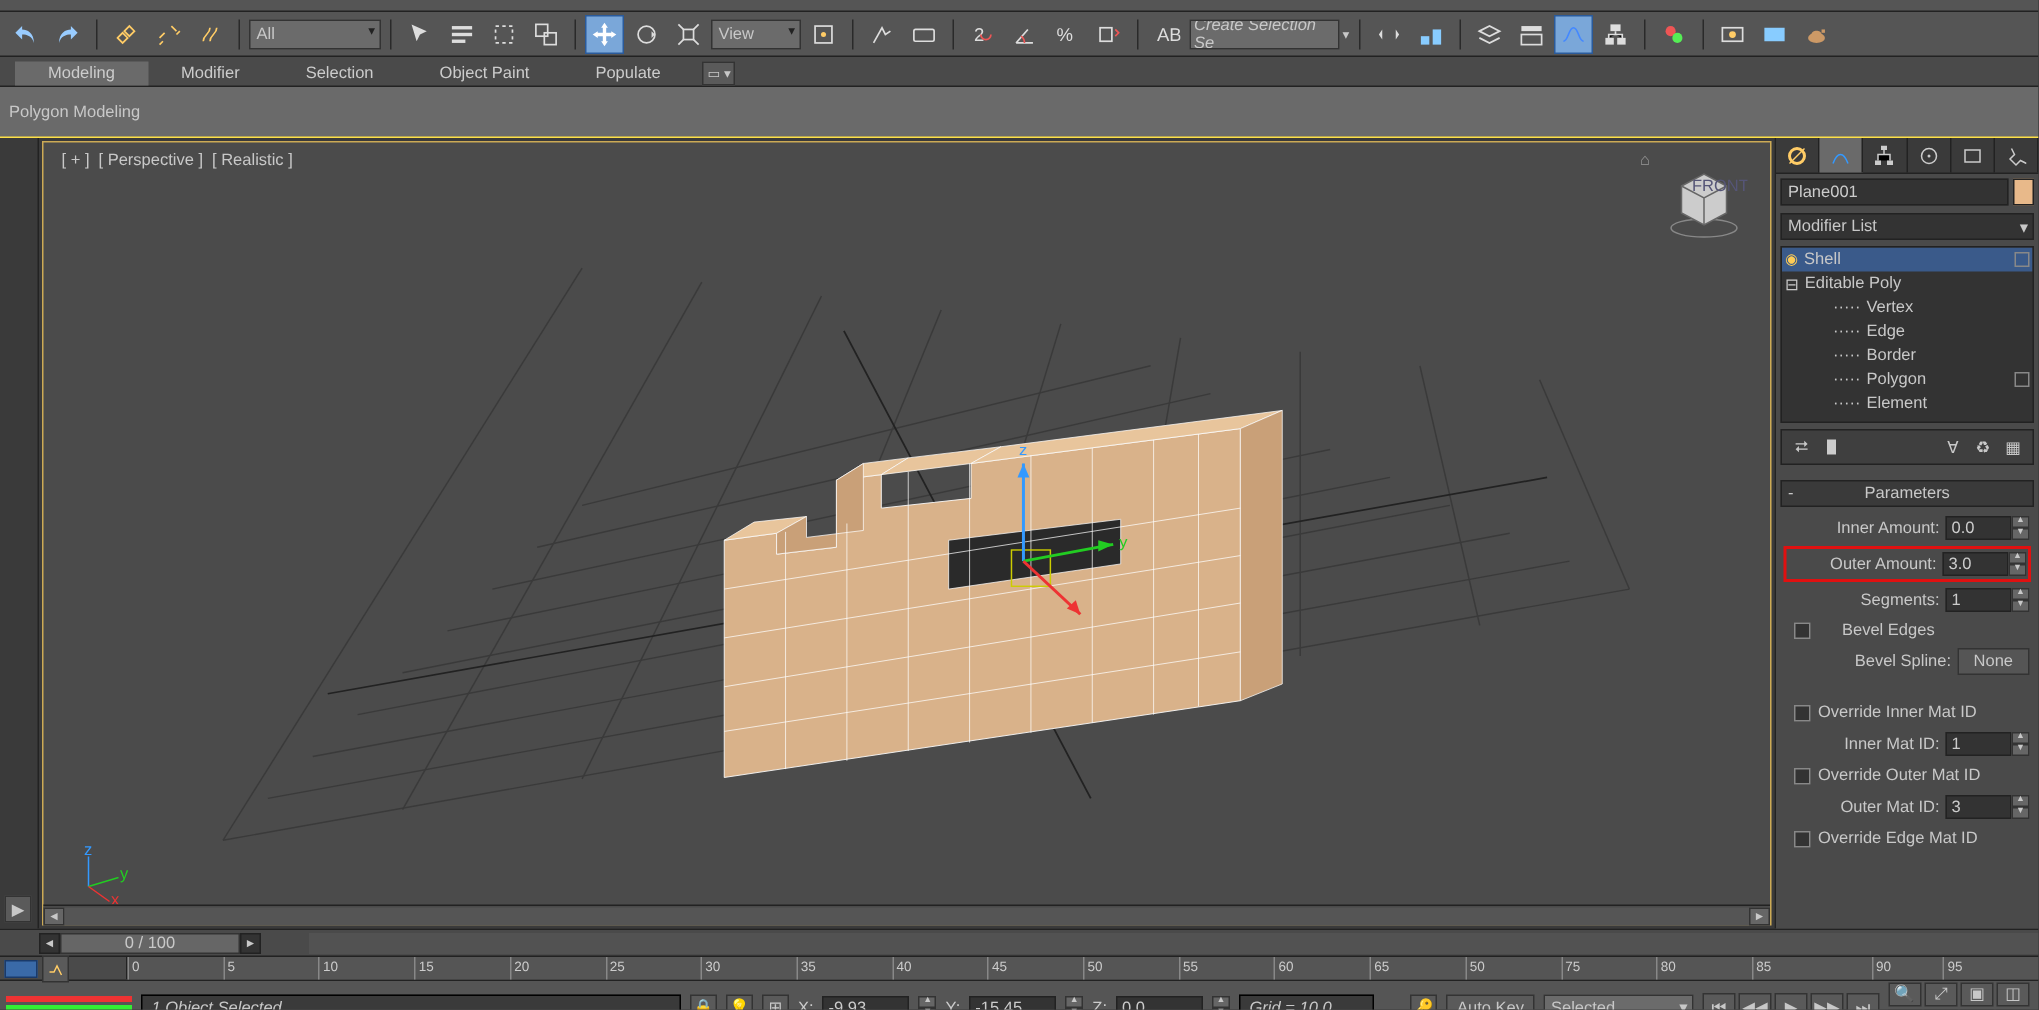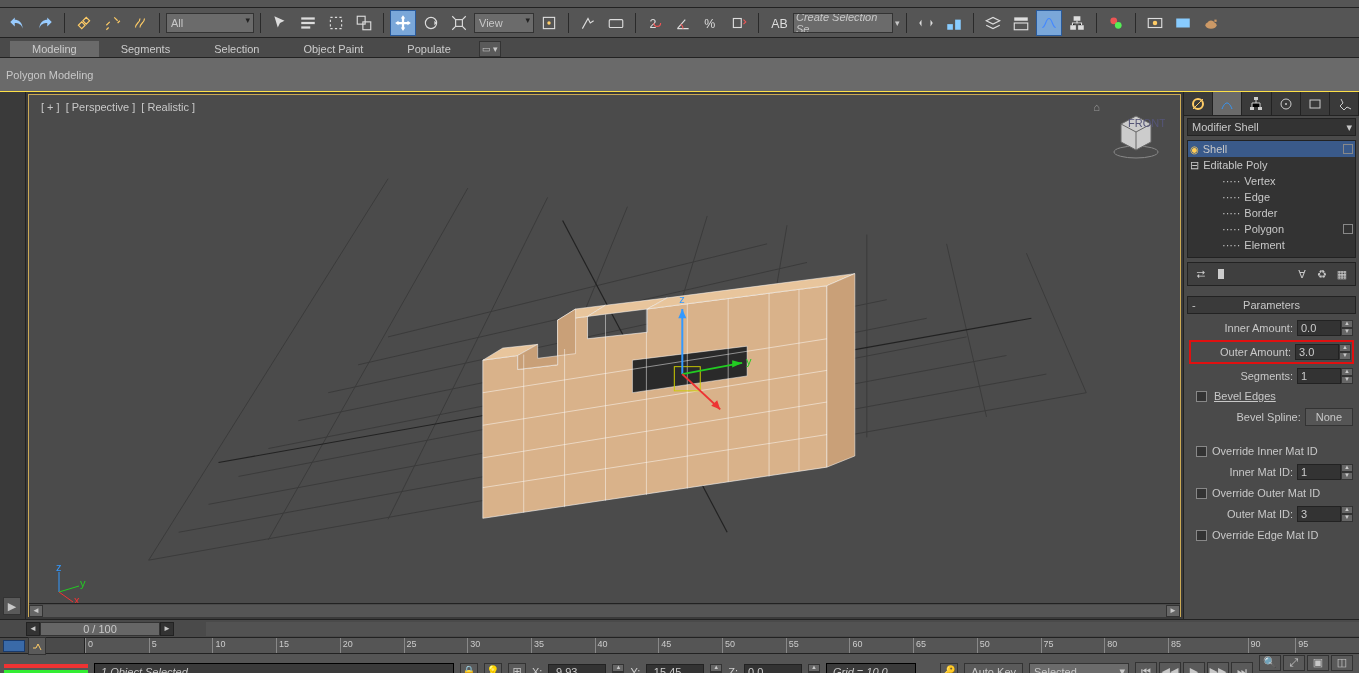--- a/index.html
+++ b/index.html
@@ -65,21 +65,21 @@
 .rollout-bar{height:18px;background:#3a3a3a;border:1px solid #222;margin:8px 3px 2px;display:flex;align-items:center;justify-content:center;position:relative;}
 .rollout-bar .minus{position:absolute;left:4px;}
 .params{padding:4px 6px;display:flex;flex-direction:column;gap:6px;}
 .param-row{display:flex;align-items:center;justify-content:flex-end;gap:4px;}
 .param-row label{flex:1;text-align:right;}
 .spinner{display:flex;}
 .spinner input{width:44px;height:16px;background:#333;border:1px solid #222;color:#ccc;padding:0 3px;}
 .spinner .sp-btns{width:12px;display:flex;flex-direction:column;}
 .spinner .sp-btns div{height:8px;background:#666;border:1px solid #333;font-size:6px;line-height:5px;text-align:center;}
 .highlight-box{border:2px solid #e01010;padding:2px 1px;margin:-2px -1px;}
-.chk-row{display:flex;align-items:center;gap:7px;padding-left:6px;text-decoration:underline;}
+.chk-row{display:flex;align-items:center;gap:21px;padding-left:6px;}
 .chk{width:11px;height:11px;border:1px solid #888;background:#333;}
 .btn-sm{height:18px;background:#555;border:1px solid #333;padding:0 10px;display:inline-flex;align-items:center;}
 
 .override-row{display:flex;align-items:center;gap:5px;padding:1px 6px;}
 
 
 .time-slider{height:18px;background:#4a4a4a;border-top:1px solid #222;display:flex;align-items:center;}
 .ts-thumb-wrap{width:180px;display:flex;align-items:center;position:relative;}
 .ts-arrow{width:14px;height:14px;background:#333;border:1px solid #222;display:flex;align-items:center;justify-content:center;font-size:8px;}
 .ts-thumb{width:120px;height:14px;background:#666;border:1px solid #333;display:flex;align-items:center;justify-content:center;}
@@ -301,21 +301,21 @@
       <svg viewBox="0 0 16 16">
         <ellipse cx="8" cy="10" rx="5" ry="3" fill="#c96"></ellipse>
         <path d="M5 8c0-3 6-3 6 0" fill="#c96"></path>
         <rect x="11" y="5" width="2" height="2" fill="#c96"></rect>
       </svg>
     </div>
 </div>
 
 <div class="ribbon-tabs">
   <div class="tab active">Modeling</div>
-  <div class="tab">Segments</div>
+  <div class="tab">Modifier</div>
   <div class="tab">Selection</div>
   <div class="tab">Object Paint</div>
   <div class="tab">Populate</div>
   <div class="expander">▭ ▾</div>
 </div>
 <div class="ribbon-sub">
     <span>Polygon Modeling</span>
   </div>
 
 <div class="workspace">
@@ -458,22 +458,26 @@
           <svg width="14" height="14">
             <rect x="2" y="3" width="10" height="8" fill="none" stroke="#ccc"></rect>
           </svg>
         </div>
       <div class="ct">
           <svg width="14" height="14">
             <path d="M4 2l2 4-3 3 4 4 3-3 4 2" stroke="#ccc" fill="none"></path>
           </svg>
         </div>
     </div>
+    <div class="name-row">
+      <input value="Plane001" style="">
+      <div class="color-swatch"></div>
+    </div>
     <div class="mod-list-dd">
-        <span>Modifier Shell</span>
+        <span>Modifier List</span>
       </div>
     <div class="mod-stack">
       <div class="row selected">
           <span class="bulb">◉</span>
           <span>Shell</span>
           <span style="margin-left:auto" class="toggle-box"></span>
         </div>
       <div class="row">
           <span>⊟</span>
           <span>Editable Poly</span>

